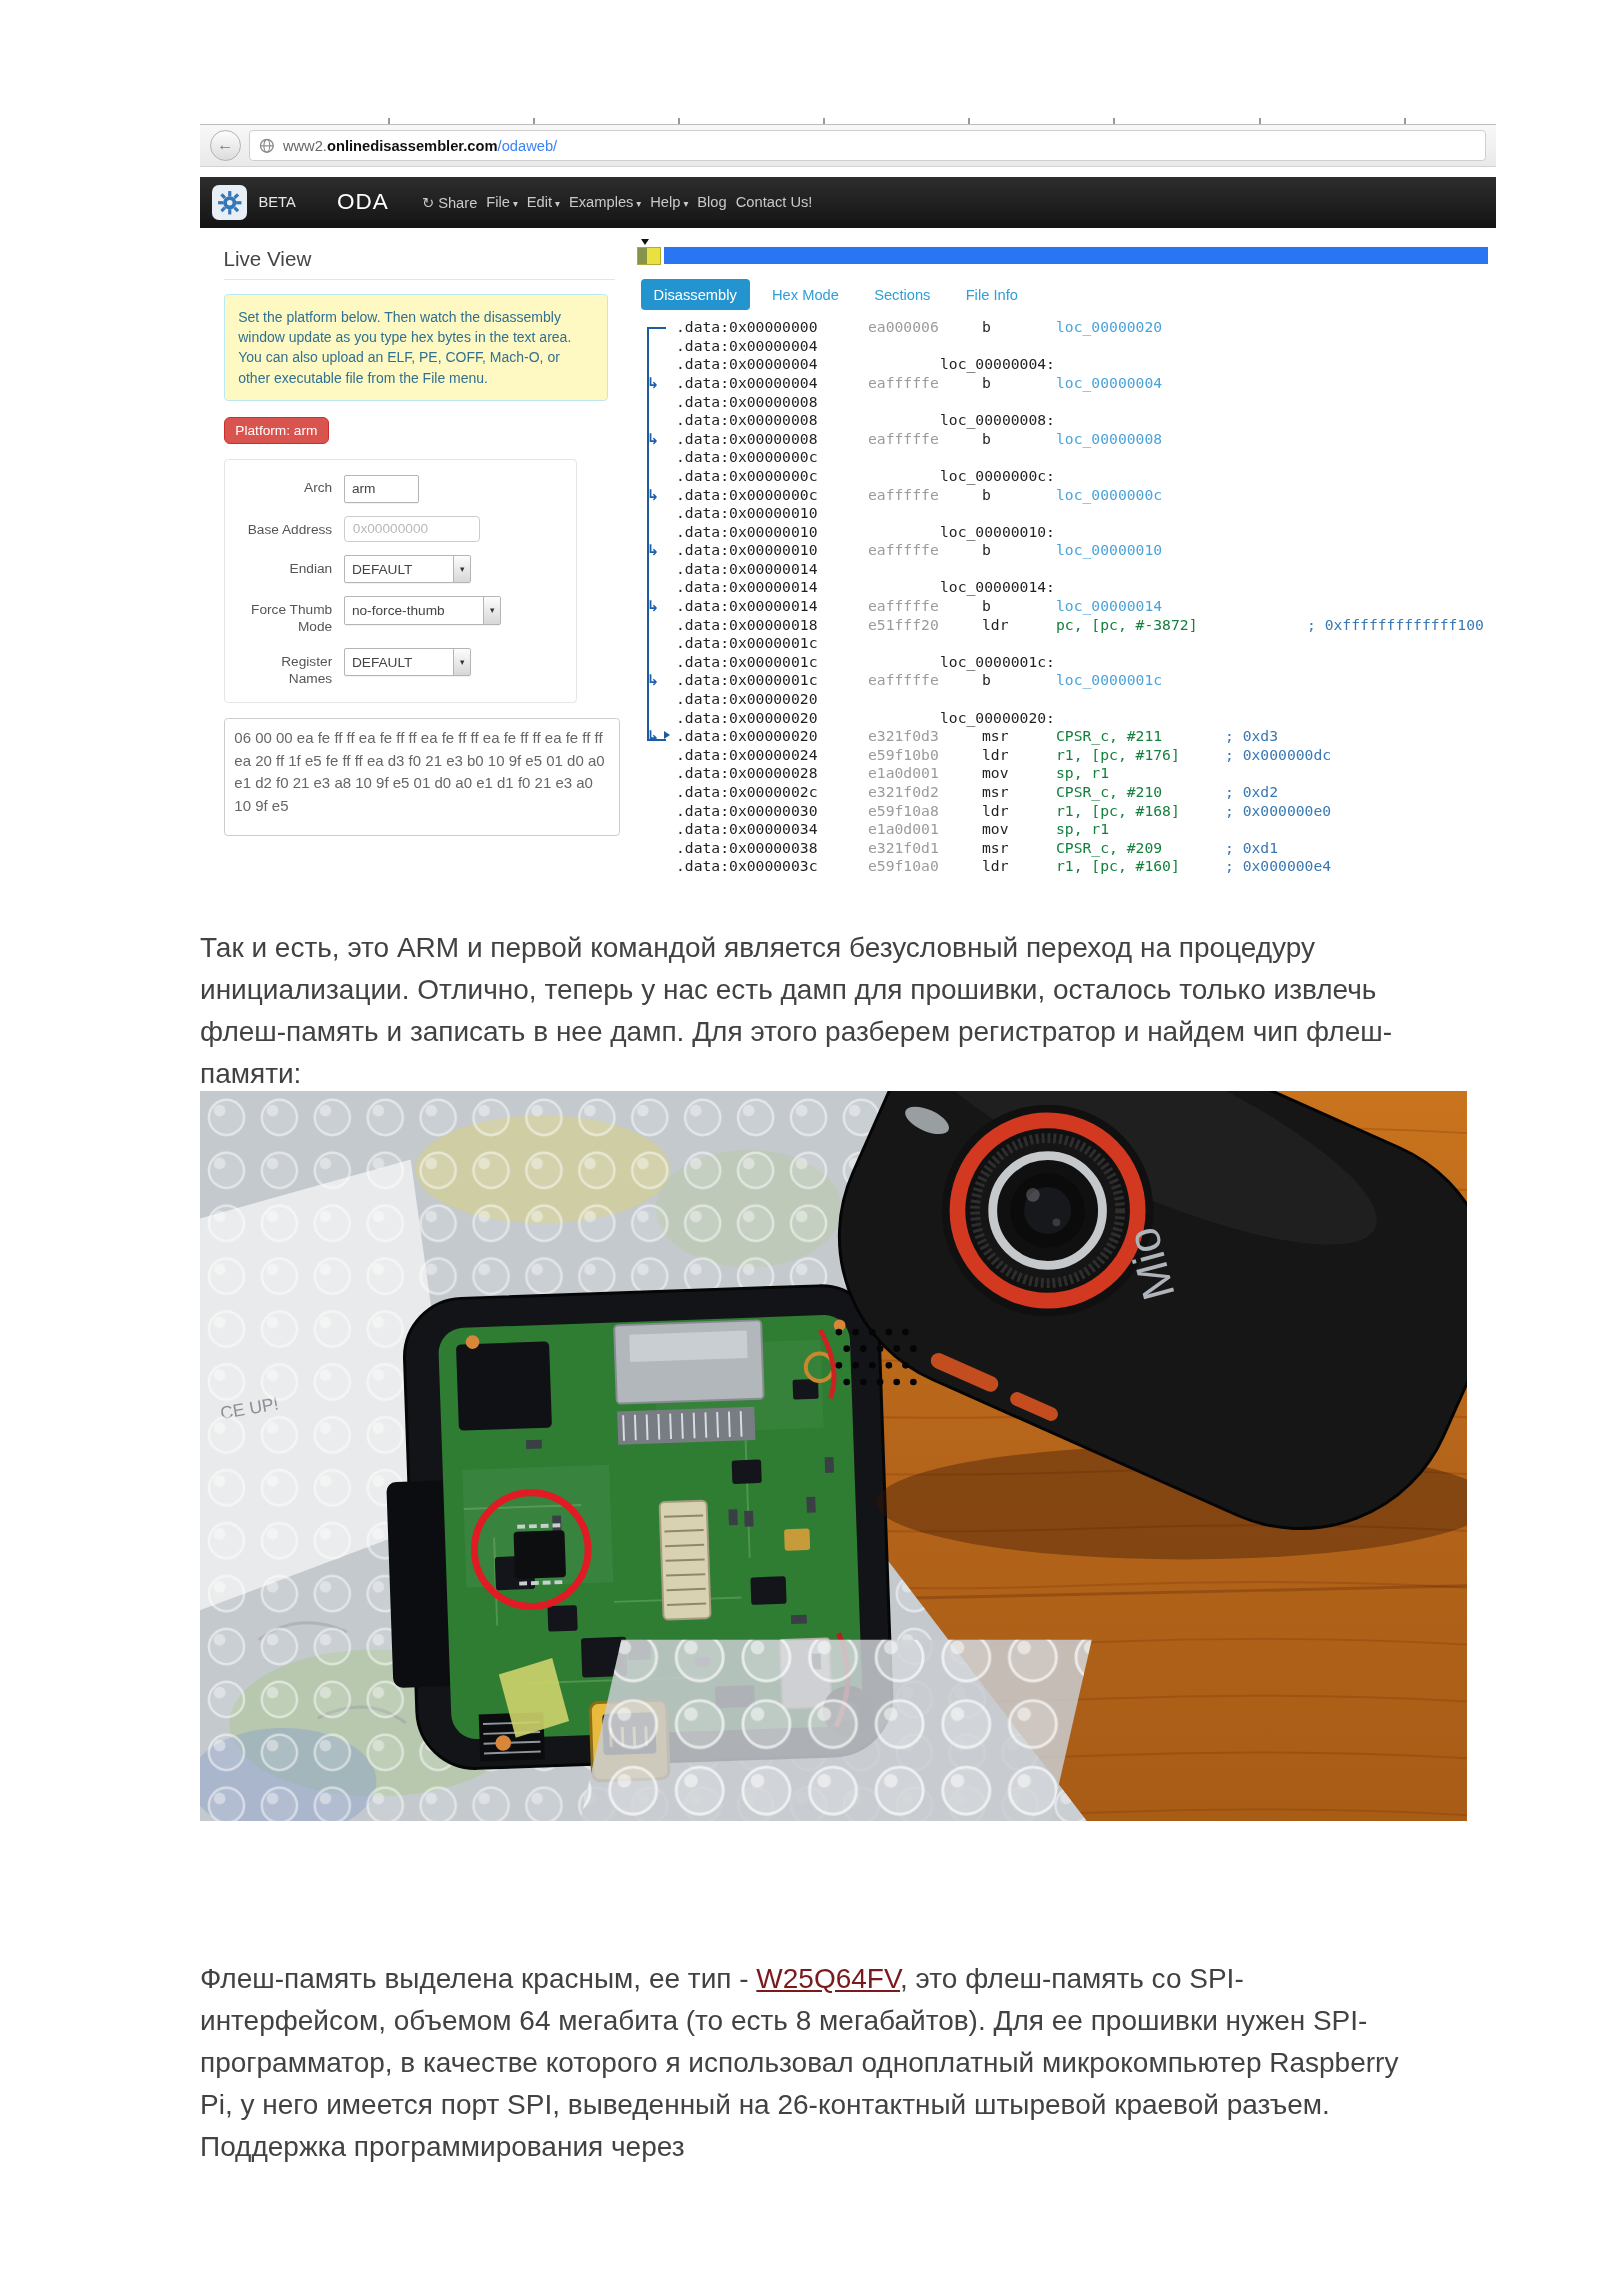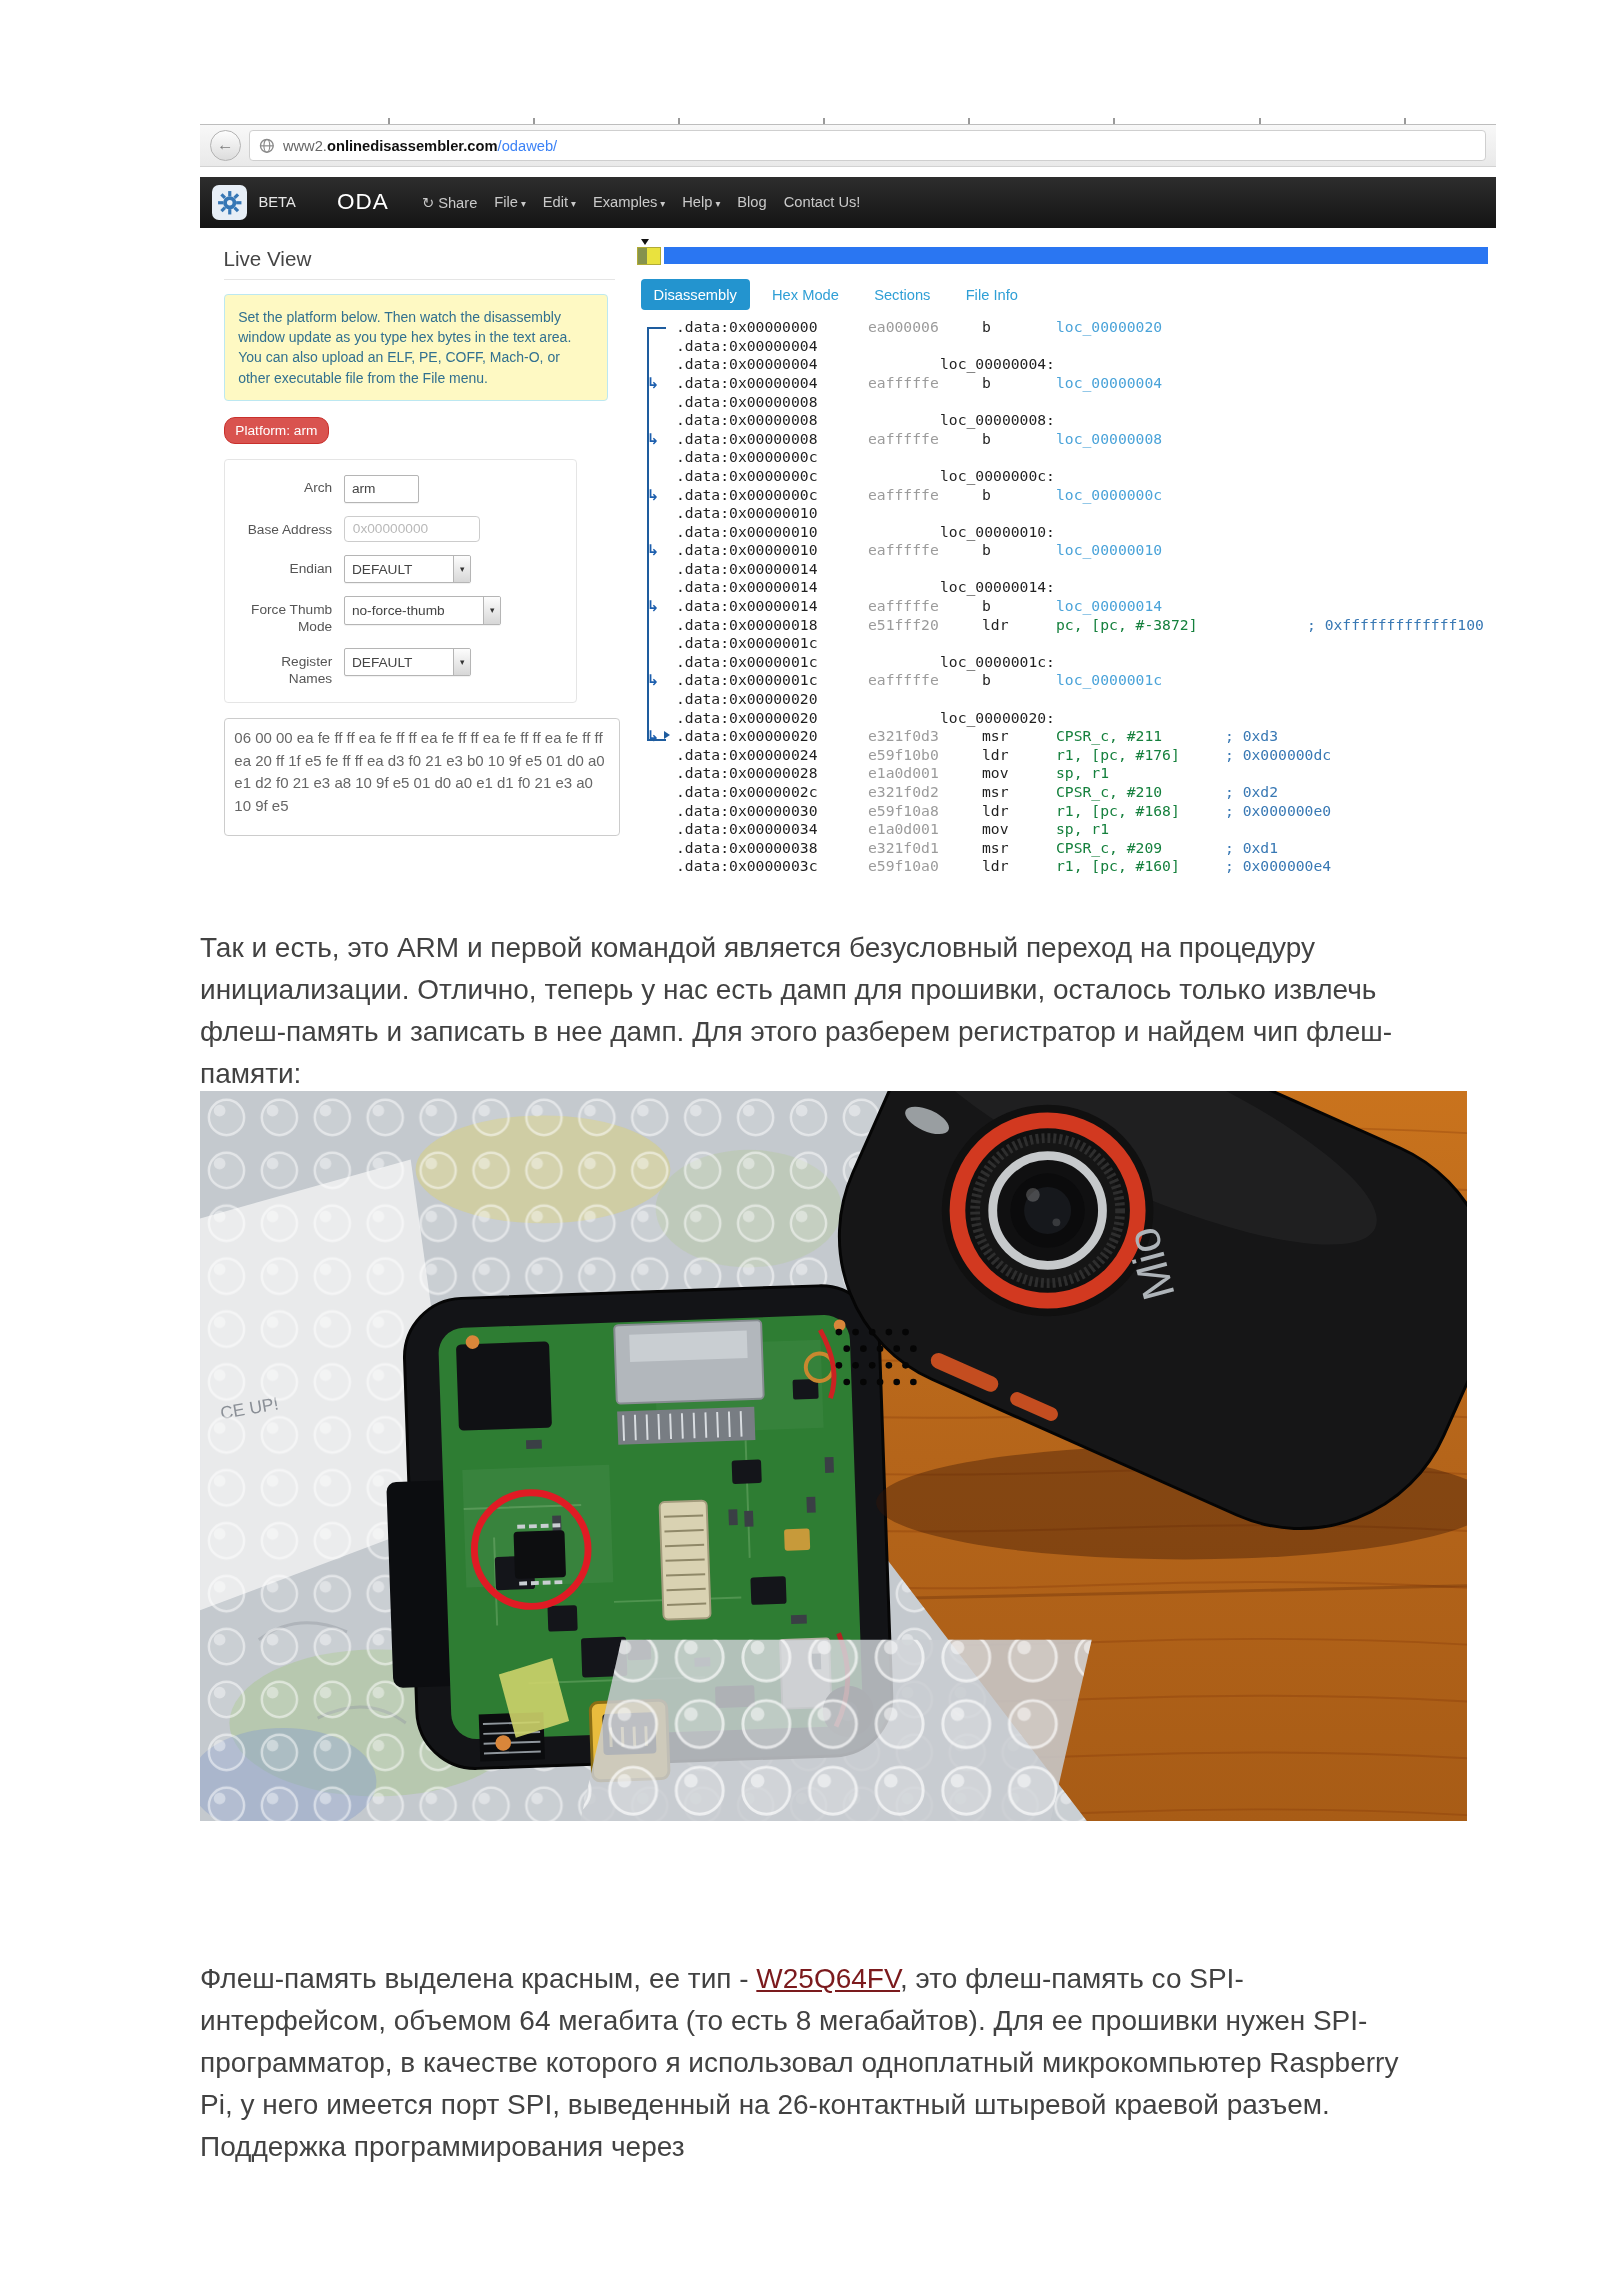--- a/index.html
+++ b/index.html
@@ -35,21 +35,21 @@
   .bbody{display:flex;}
   .bside{width:435px;box-sizing:border-box;padding:17.6px 19.6px 0 23.5px;}
   .bmain{flex:1;box-sizing:border-box;padding:13.7px 5.9px 0 2px;position:relative;}
 
   
   .lv-title{font-size:20.6px;color:#454545;font-weight:400;margin:2px 0 7.8px 0;}
   .lv-hr{border:none;border-top:1px solid #e5e5e5;margin:0 0 13.7px 0;}
   .infobox{background:#fef9c3;border:1px solid #bce8f1;border-radius:3.9px;color:#31708f;
     font-size:14px;line-height:1.45;padding:11.8px 13.7px;width:384px;box-sizing:border-box;}
   .platform-btn{display:inline-block;margin-top:16.7px;background:#d9534f;border:1px solid #c9302c;
-    color:#fff;font-size:13.7px;padding:4.9px 10.8px;border-radius:11px;}
+    color:#fff;font-size:13.7px;padding:4.9px 10.8px;border-radius:6px;}
   .formwell{margin-top:14.7px;border:1px solid #e5e5e5;border-radius:3.9px;background:#fff;
     padding:14.7px 13.7px 2px 13.7px;width:353px;box-sizing:border-box;}
   .frow{display:flex;margin-bottom:12.7px;}
   .flabel{width:94px;flex:0 0 auto;text-align:right;padding-right:11.8px;color:#555;font-size:13.7px;
     line-height:1.25;padding-top:4.9px;}
   .fakeselect{height:26.5px;border:1px solid #b5b5b5;border-radius:2px;background:#fff;display:flex;
     align-items:center;font-size:13.7px;color:#444;box-shadow:0 1px 1px rgba(0,0,0,0.06);overflow:hidden;}
   .fsv{flex:1;padding:0 6.9px;white-space:nowrap;}
   .fscaret{width:15.7px;height:100%;border-left:1px solid #b5b5b5;background:linear-gradient(#fdfdfd,#d7d7d7);
     color:#333;font-size:8.8px;display:flex;align-items:center;justify-content:center;flex:0 0 auto;}
@@ -140,21 +140,21 @@
               <line x1="16.5" y1="16.5" x2="19.8" y2="19.8"></line>
               <line x1="19.8" y1="4.2" x2="16.5" y2="7.5"></line>
               <line x1="4.2" y1="19.8" x2="7.5" y2="16.5"></line>
             </g>
           <circle cx="12" cy="12" r="6.2" fill="#3576b5"></circle>
           <circle cx="12" cy="12" r="2.6" fill="#e7eef6"></circle>
         </svg>
       </div>
       <span class="beta">BETA</span>
       <span class="brand">ODA</span>
-      <div style="display:flex;gap:17px;align-items:center;margin-left:9.8px;" id="navmenu">
+      <div style="display:flex;gap:9px;align-items:center;margin-left:9.8px;" id="navmenu">
           <span class="nav-item"><span class="share-ic">↻</span>Share</span>
           <span class="nav-item">File<span class="crt">▾</span></span>
           <span class="nav-item">Edit<span class="crt">▾</span></span>
           <span class="nav-item">Examples<span class="crt">▾</span></span>
           <span class="nav-item">Help<span class="crt">▾</span></span>
           <span class="nav-item">Blog</span>
           <span class="nav-item">Contact Us!</span>
         </div>
     </div>
 

